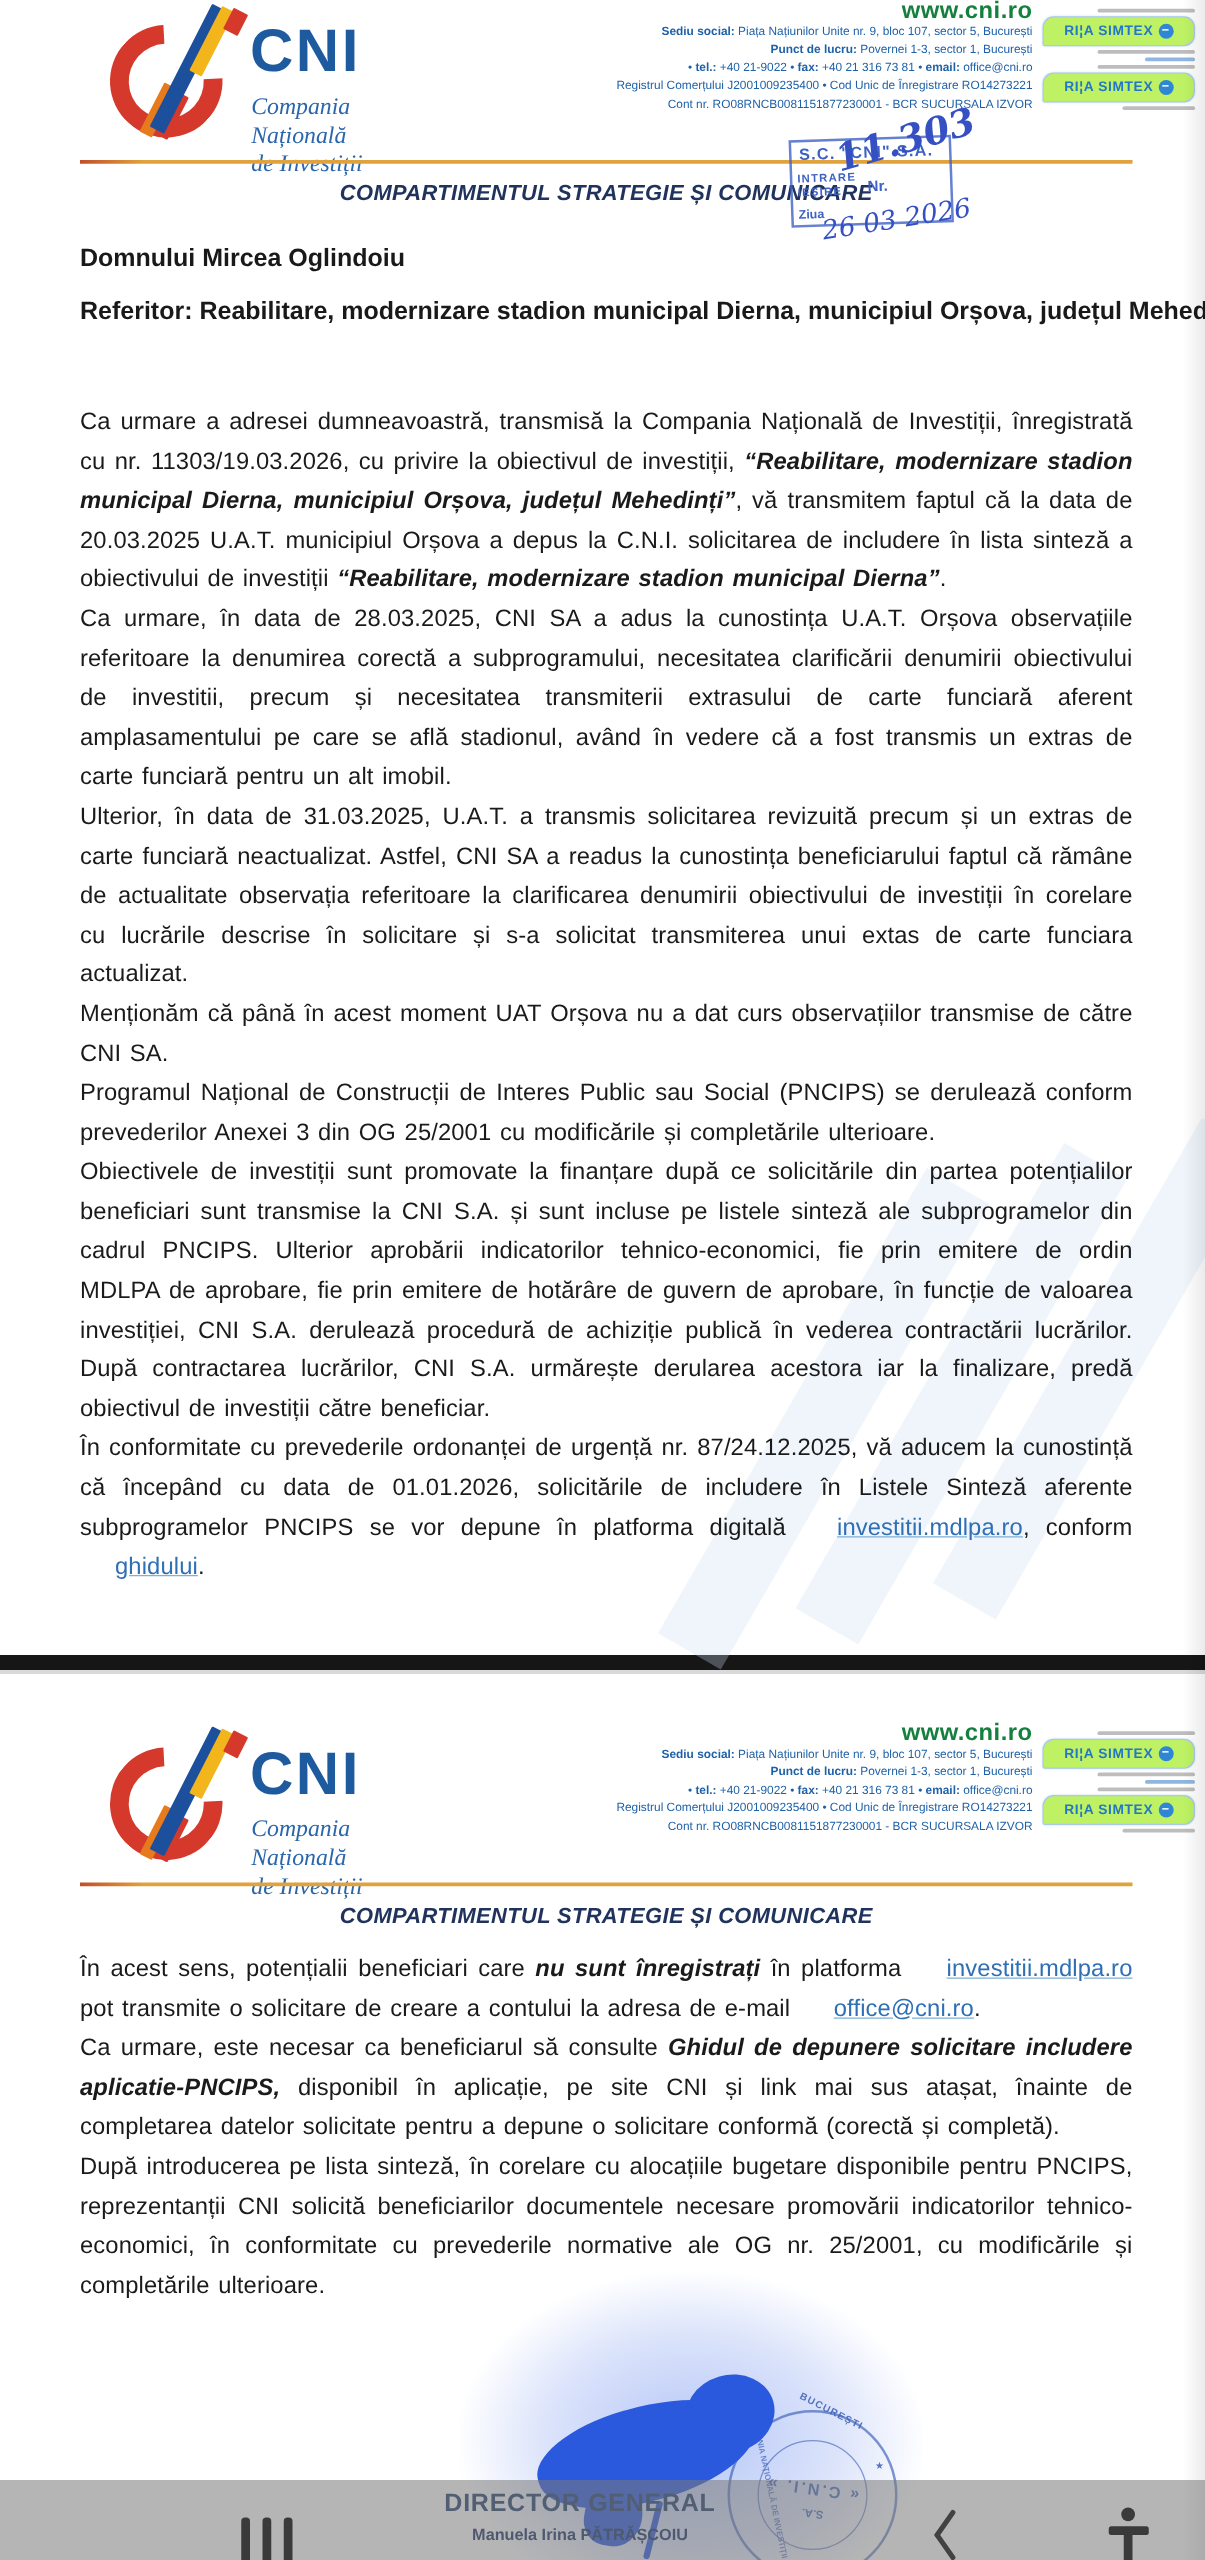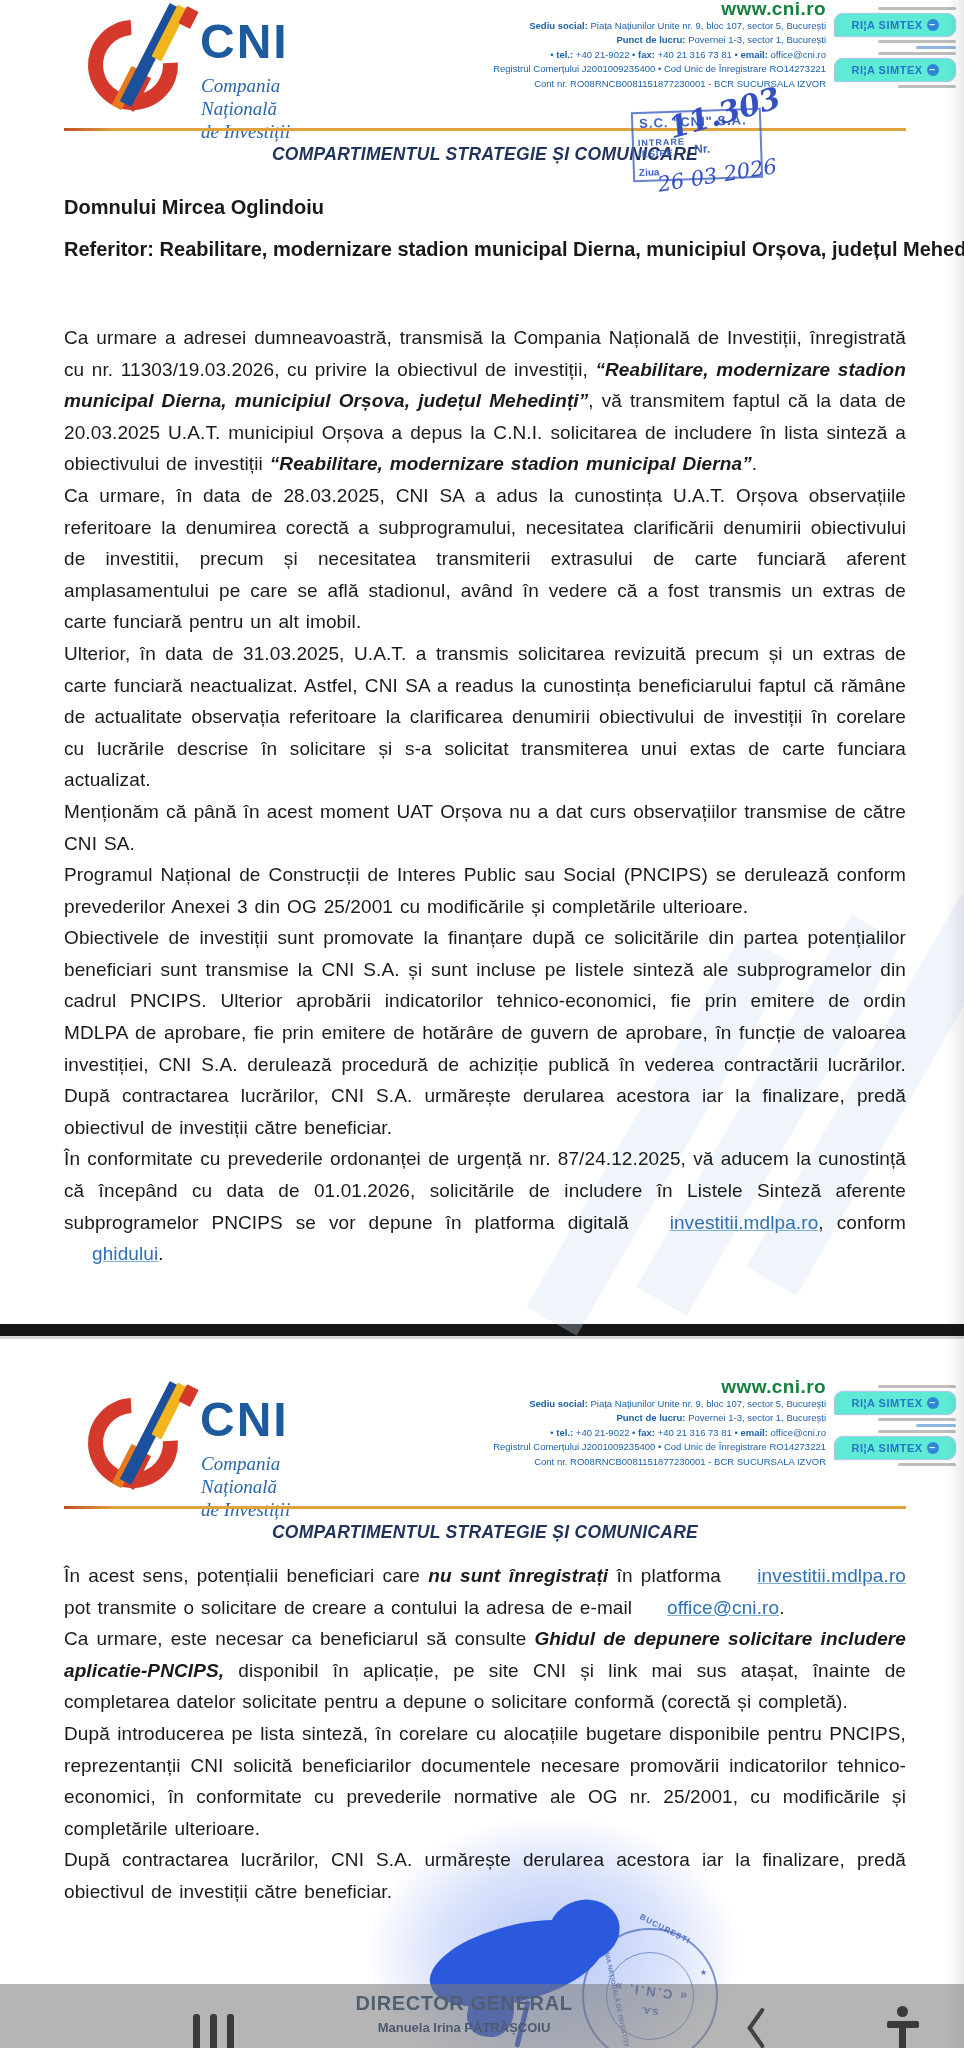--- a/index.html
+++ b/index.html
@@ -17,21 +17,21 @@
   .st-orange{left:33px;top:62px;width:11px;height:44px;background:#e87a1e;}
   .st-red2{left:46px;top:70px;width:9px;height:38px;background:#d5392c;}
   .logo-acronym{position:absolute;left:112px;top:10px;font-size:48px;font-weight:bold;color:#1d5a9e;letter-spacing:2px;}
   .logo-name{position:absolute;left:113px;top:70px;font-family:"Liberation Serif",serif;font-style:italic;font-size:19px;line-height:23px;color:#2a66ab;}
   .hinfo{position:absolute;right:138px;top:2px;text-align:right;color:#1e61a8;font-size:9.5px;line-height:14.5px;white-space:nowrap;}
   .site{font-size:19px;font-weight:bold;letter-spacing:0.4px;margin-bottom:2px;color:#15803d;}
   .hinfo .b{font-weight:bold;}
   .badge-col{position:absolute;right:8px;top:4px;width:122px;}
   .capbar{height:3px;background:#bdbdbd;border-radius:2px;margin:3px 0 3px auto;}
   .capbar.w70{width:78px;} .capbar.w50{width:58px;} .capbar.blue{background:#8fb6e0;width:40px;}
-  .badge{display:flex;align-items:center;gap:4px;justify-content:center;border:1px solid #a9c9ea;border-radius:9px 9px 9px 2px;background:#5eead4;padding:5px 8px;color:#2277c8;font-weight:bold;font-size:11px;letter-spacing:0.5px;box-shadow:0 0 2px rgba(120,160,210,.35);}
+  .badge{display:flex;align-items:center;gap:4px;justify-content:center;border:1px solid #a9c9ea;border-radius:9px 9px 9px 2px;background:#bef264;padding:5px 8px;color:#2277c8;font-weight:bold;font-size:11px;letter-spacing:0.5px;box-shadow:0 0 2px rgba(120,160,210,.35);}
   .badge .circ{display:inline-flex;align-items:center;justify-content:center;width:12px;height:12px;border-radius:50%;background:#2e86d4;color:#fff;font-size:10px;line-height:12px;}
   .rule{position:absolute;left:64px;width:842px;height:3px;background:linear-gradient(90deg,#c24e2a,#e0a23c 6%,#e0a23c);}
   .dept{position:absolute;left:64px;width:842px;text-align:center;font-size:17.5px;font-weight:bold;font-style:italic;color:#20335c;letter-spacing:0.3px;}
 
   
   .reg-stamp{position:absolute;left:632px;top:110px;width:126px;height:66px;border:2px solid rgba(62,98,196,0.8);transform:rotate(-2deg);color:#3e62c4;z-index:3;}
   .reg-sc{position:absolute;left:6px;top:2px;font-size:13px;font-weight:bold;letter-spacing:1px;white-space:nowrap;}
   .reg-io{position:absolute;left:4px;top:24px;font-size:9px;font-weight:bold;line-height:10.5px;letter-spacing:1px;}
   .reg-nr{position:absolute;left:60px;top:30px;font-size:12px;font-weight:bold;}
   .reg-ziua{position:absolute;left:4px;bottom:2px;font-size:10px;font-weight:bold;}
@@ -212,21 +212,20 @@
 
     <div class="rule" style="top:1506px;"></div>
     <div class="dept" style="top:1522px;">COMPARTIMENTUL STRATEGIE ȘI COMUNICARE</div>
 
     <div class="halo"></div>
 
     <div class="doc-body body2">
       <p><span>În acest sens, potențialii beneficiari care </span><span class="bi">nu sunt înregistrați</span><span> în platforma </span><span class="link">investitii.mdlpa.ro</span><span> pot transmite o solicitare de creare a contului la adresa de e-mail </span><span class="link">office@cni.ro</span><span>.</span></p>
       <p><span>Ca urmare, este necesar ca beneficiarul să consulte </span><span class="bi">Ghidul de depunere solicitare includere aplicatie-PNCIPS,</span><span> disponibil în aplicație, pe site CNI și link mai sus atașat, înainte de completarea datelor solicitate pentru a depune o solicitare conformă (corectă și completă).</span></p>
       <p><span>După introducerea pe lista sinteză, în corelare cu alocațiile bugetare disponibile pentru PNCIPS, reprezentanții CNI solicită beneficiarilor documentele necesare promovării indicatorilor tehnico-economici, în conformitate cu prevederile normative ale OG nr. 25/2001, cu modificările și completările ulterioare.</span></p>
-      <p><span>După contractarea lucrărilor, CNI S.A. urmărește derularea acestora iar la finalizare, predă obiectivul de investiții către beneficiar.</span></p>
     </div>
 
     <div class="round-stamp">
       <div class="rs-outer"></div>
       <div class="rs-inner"></div>
       <div class="rs-ring1">BUCUREȘTI</div>
       <div class="rs-ring2">COMPANIA NAȚIONALĂ DE INVESTIȚII</div>
       <div class="rs-center">« C.N.I. »</div>
       <div class="rs-center2">S.A.</div>
       <div class="rs-star s1">★</div>

